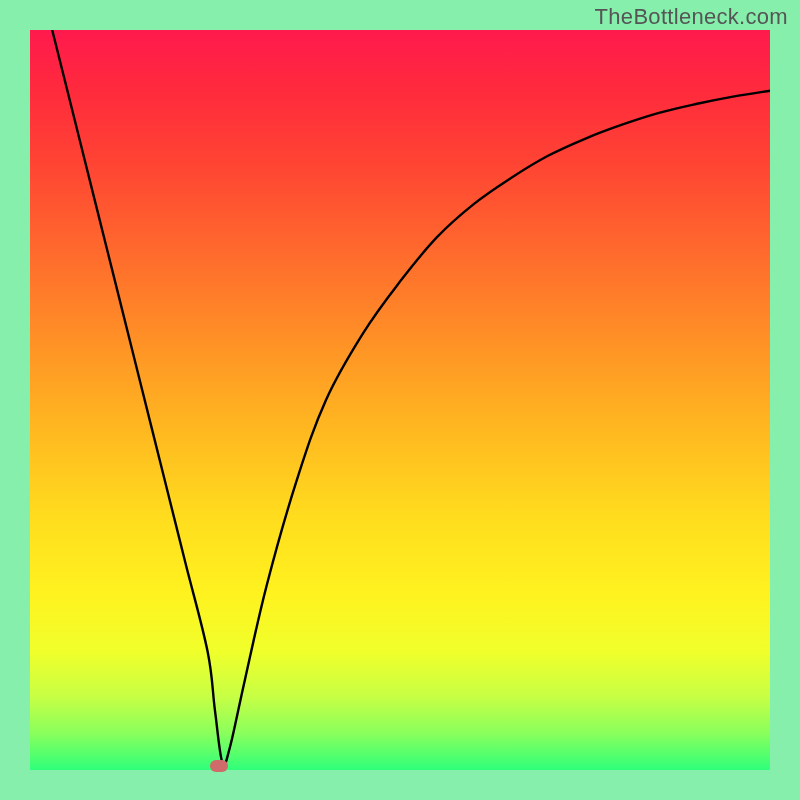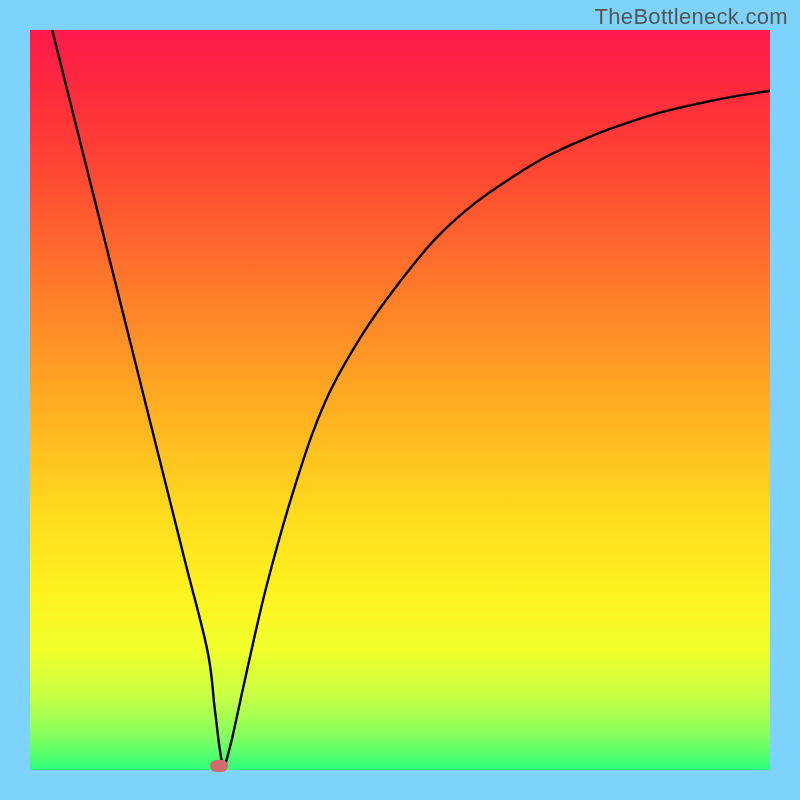--- a/index.html
+++ b/index.html
@@ -10,21 +10,21 @@
     overflow: hidden;
     background: #000;
     font-family: Arial, Helvetica, sans-serif;
   }
   .frame {
     position: absolute;
     top: 0;
     left: 0;
     width: 800px;
     height: 800px;
-    background: #7dd3fc;
+    background: #86efac;
   }
   .plot {
     position: absolute;
     top: 30px;
     left: 30px;
     width: 740px;
     height: 740px;
     background: linear-gradient(to bottom,
       #ff1a4d 0%,
       #ff2a3d 8%,

